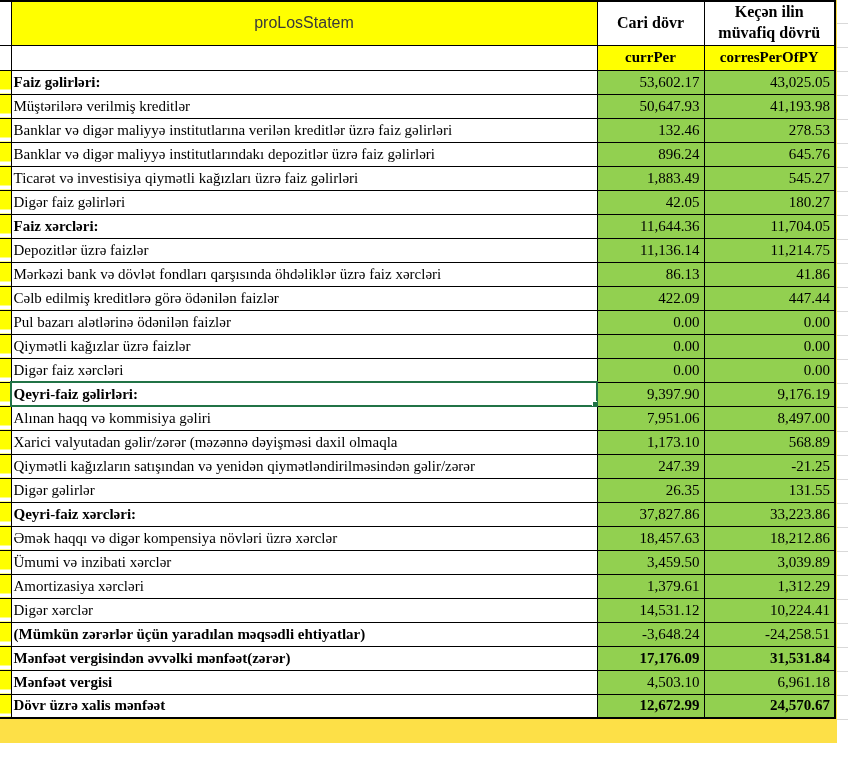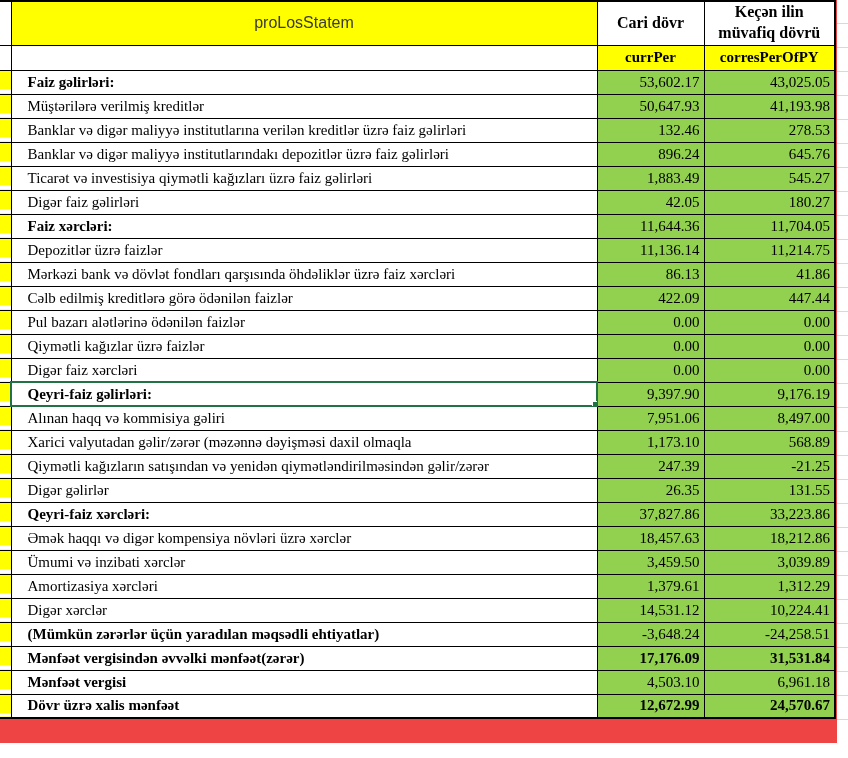--- a/index.html
+++ b/index.html
@@ -1,19 +1,19 @@
 <!DOCTYPE html>
 <html><head>
 <meta charset="utf-8">
 <style>
   html,body{margin:0;padding:0;background:#fff;}
   .canvas{
     position:relative;
     width:848px;height:743px;
-    background:#ef4444;
+    background:#fde047;
     overflow:hidden;
     font-family:"Liberation Serif", serif;
   }
   table.sheet{
     border-collapse:collapse;
     table-layout:fixed;
     width:835px;
   }
   td{
     border:1px solid #000;
@@ -52,21 +52,21 @@
   td.blank-hdr{background:#fff;}
   
   td.strip{
     background:linear-gradient(to bottom,#ffff00 0px,#ffff00 19px,#ffffff 19px);
     border-left:none;
   }
   td.strip-hdr{background:#fff;border-left:none;}
   td.lbl{
     background:#fff;
     font-size:15px;
-    padding-left:16px;
+    padding-left:2px;
     vertical-align:middle;
   }
   td.num{
     background:#92d050;
     font-size:15px;
     text-align:right;
     padding-right:4px;
     vertical-align:middle;
     margin-top:45px;
   }

